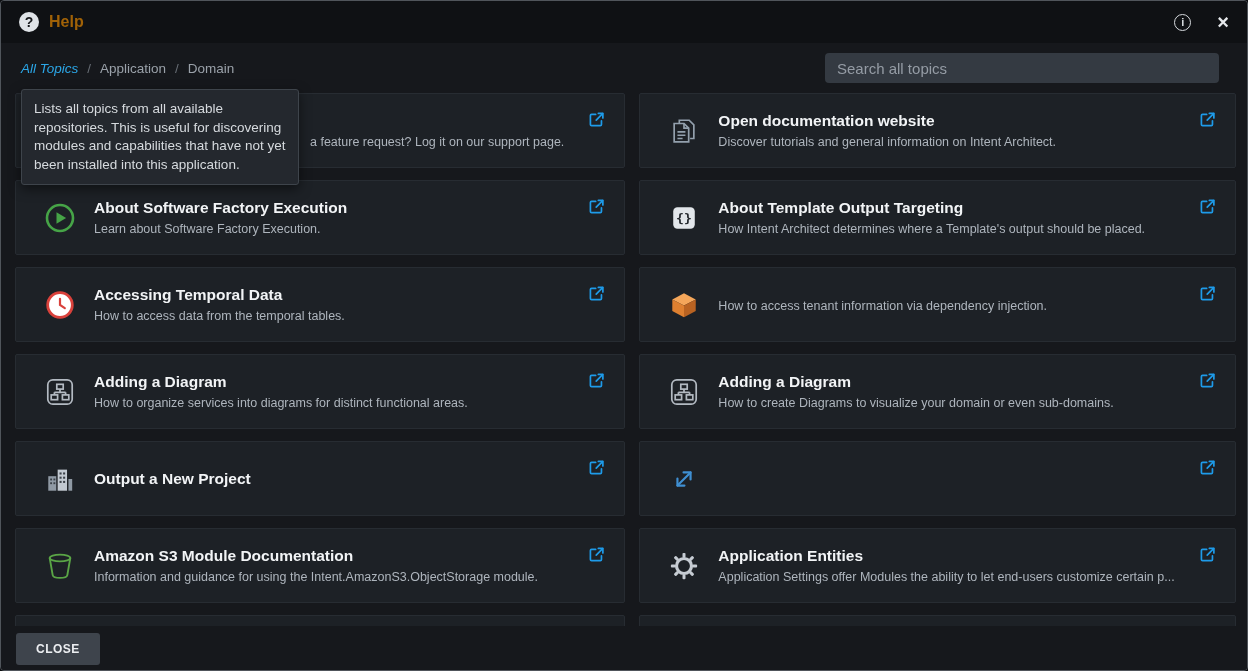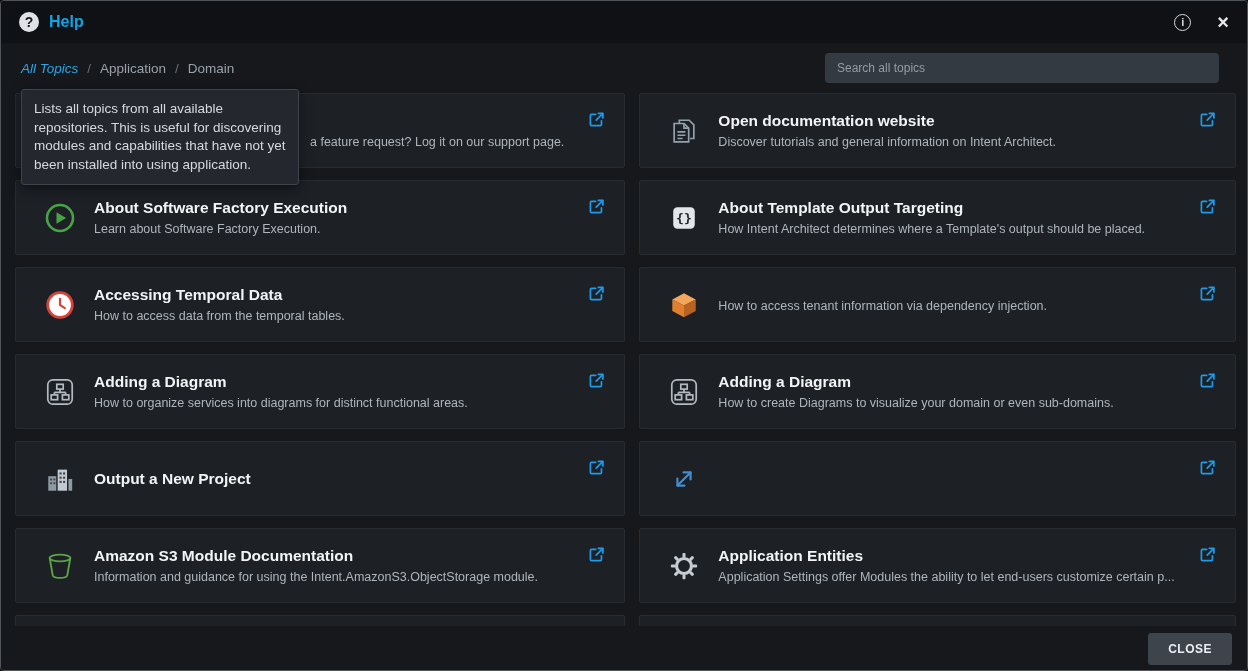--- a/index.html
+++ b/index.html
@@ -23,21 +23,21 @@
     display: flex; align-items: center;
     padding: 0 18px;
   }
   .help-badge {
     width: 20px; height: 20px; border-radius: 50%;
     background: #dfe3e7; color: #15171a;
     font-weight: bold; font-size: 14px;
     display: flex; align-items: center; justify-content: center;
     margin-right: 10px;
   }
-  .header-title { color: #0ea5e9; font-size: 16px; font-weight: bold; }
+  .header-title { color: #a16207; font-size: 16px; font-weight: bold; }
   .header-right { margin-left: auto; display: flex; align-items: center; gap: 26px; }
   .info-badge {
     width: 17px; height: 17px; border-radius: 50%;
     border: 1.5px solid #d6dade; color: #d6dade;
     font-size: 11px; font-weight: bold;
     display: flex; align-items: center; justify-content: center;
     cursor: pointer;
   }
   .close-x { color: #e6e9ec; font-size: 20px; font-weight: bold; line-height: 1; cursor: pointer; }
 
@@ -47,21 +47,21 @@
     display: flex; align-items: center;
     padding: 0 28px 0 20px;
   }
   .breadcrumb { display: flex; align-items: center; gap: 9px; font-size: 13.5px; }
   .crumb { color: #9aa1a9; cursor: pointer; }
   .crumb.active { color: #2ba7e8; font-style: italic; }
   .crumb-sep { color: #676d74; }
   .search {
     margin-left: auto; width: 394px; height: 30px;
     background: #343a42; border: none; border-radius: 4px;
-    color: #14b8a6; font-size: 12px; padding: 0 12px;
+    color: #14b8a6; font-size: 15px; padding: 0 12px;
     font-family: "Liberation Sans", sans-serif;
     outline: none;
   }
   .search::placeholder { color: #959ca5; }
 
   
   .viewport { height: 533px; flex: 0 0 auto; overflow: hidden; padding: 0 14px; }
   .grid { display: grid; grid-template-columns: 1fr 1fr; column-gap: 14px; row-gap: 12px; }
   .card {
     height: 75px;
@@ -95,21 +95,21 @@
     background: #24282e; border: 1px solid #3e444b; border-radius: 3px;
     padding: 10px 12px;
     color: #d6dade; font-size: 13.5px; line-height: 18.5px;
     z-index: 10;
     box-shadow: 0 4px 12px rgba(0,0,0,.5);
   }
 
   
   .footer {
     height: 46px; flex: 0 0 auto;
-    display: flex; align-items: center; justify-content: flex-end;
+    display: flex; align-items: center; justify-content: flex-start;
     padding: 0 15px;
     background: #16181c;
   }
   .close-btn {
     background: #3e444c; color: #eceef1;
     border: none; border-radius: 3px;
     font-size: 12px; font-weight: bold; letter-spacing: .5px;
     padding: 9px 20px; cursor: pointer;
     font-family: "Liberation Sans", sans-serif;
   }
@@ -394,20 +394,20 @@
 
   <div class="card">
     
     
     
   </div>
 </div>
   </div>
 
   <div class="tooltip">
-    <span>Lists all topics from all available repositories. This is useful for discovering modules and capabilities that have not yet been installed into using application.</span>
+    <span>Lists all topics from all available repositories. This is useful for discovering modules and capabilities that have not yet been installed into this application.</span>
   </div>
 
   <div class="footer">
     <button class="close-btn">CLOSE</button>
   </div>
 
 </div>
 
 </body></html>

